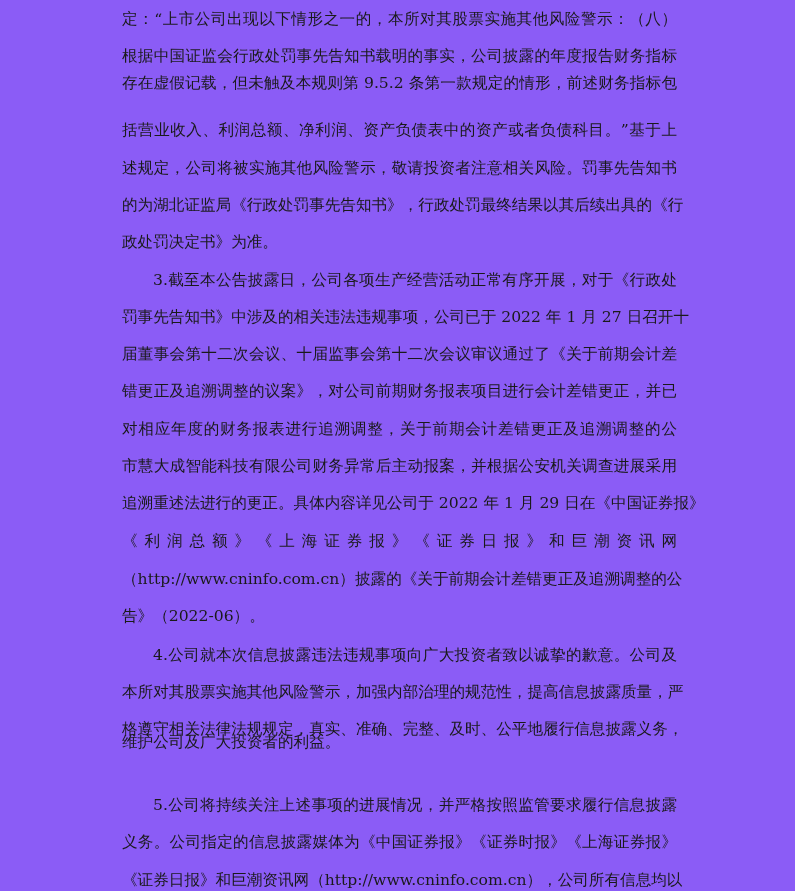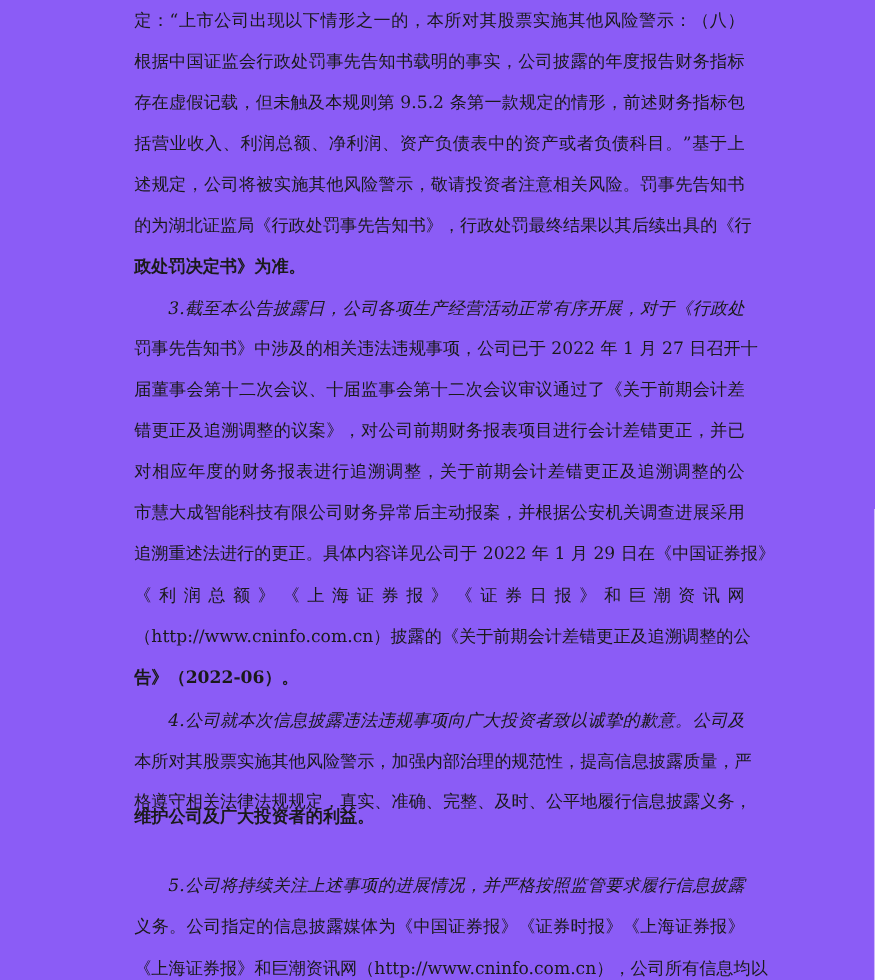--- a/index.html
+++ b/index.html
@@ -29,37 +29,35 @@
       height: 24px;
       line-height: 24px;
       font-size: 15.6px;
       white-space: nowrap;
       text-align: justify;
       text-align-last: justify;
       letter-spacing: 0px;
     }
     .line.last {
       text-align-last: left;
-      font-weight: bold;
     }
     .line.indent {
       left: 153px;
       width: 524px;
-      font-style: italic;
     }
   </style>
 </head>
 <body>
 
 <div class="page">
 
   <div>
     <div class="line" style="top:7px">定：“上市公司出现以下情形之一的，本所对其股票实施其他风险警示：（八）</div>
     <div class="line" style="top:44px">根据中国证监会行政处罚事先告知书载明的事实，公司披露的年度报告财务指标</div>
-    <div class="line" style="top:81px">存在虚假记载，但未触及本规则第 9.5.2 条第一款规定的情形，前述财务指标包</div>
+    <div class="line" style="top:71px">存在虚假记载，但未触及本规则第 9.5.2 条第一款规定的情形，前述财务指标包</div>
     <div class="line" style="top:118px">括营业收入、利润总额、净利润、资产负债表中的资产或者负债科目。”基于上</div>
     <div class="line" style="top:156px">述规定，公司将被实施其他风险警示，敬请投资者注意相关风险。罚事先告知书</div>
     <div class="line" style="top:193px">的为湖北证监局《行政处罚事先告知书》，行政处罚最终结果以其后续出具的《行</div>
     <div class="line last" style="top:230px">政处罚决定书》为准。</div>
   </div>
 
   <div>
     <div class="line indent" style="top:268px">3.截至本公告披露日，公司各项生产经营活动正常有序开展，对于《行政处</div>
     <div class="line" style="top:305px">罚事先告知书》中涉及的相关违法违规事项，公司已于 2022 年 1 月 27 日召开十</div>
     <div class="line" style="top:342px">届董事会第十二次会议、十届监事会第十二次会议审议通过了《关于前期会计差</div>
@@ -75,16 +73,16 @@
   <div>
     <div class="line indent" style="top:643px">4.公司就本次信息披露违法违规事项向广大投资者致以诚挚的歉意。公司及</div>
     <div class="line" style="top:680px">本所对其股票实施其他风险警示，加强内部治理的规范性，提高信息披露质量，严</div>
     <div class="line" style="top:717px">格遵守相关法律法规规定，真实、准确、完整、及时、公平地履行信息披露义务，</div>
     <div class="line last" style="top:730px">维护公司及广大投资者的利益。</div>
   </div>
 
   <div>
     <div class="line indent" style="top:793px">5.公司将持续关注上述事项的进展情况，并严格按照监管要求履行信息披露</div>
     <div class="line" style="top:830px">义务。公司指定的信息披露媒体为《中国证券报》《证券时报》《上海证券报》</div>
-    <div class="line" style="top:868px">《上海证券报》和巨潮资讯网（http://www.cninfo.com.cn），公司所有信息均以</div>
+    <div class="line" style="top:868px">《证券日报》和巨潮资讯网（http://www.cninfo.com.cn），公司所有信息均以</div>
   </div>
 
 </div>
 
 </body></html>

